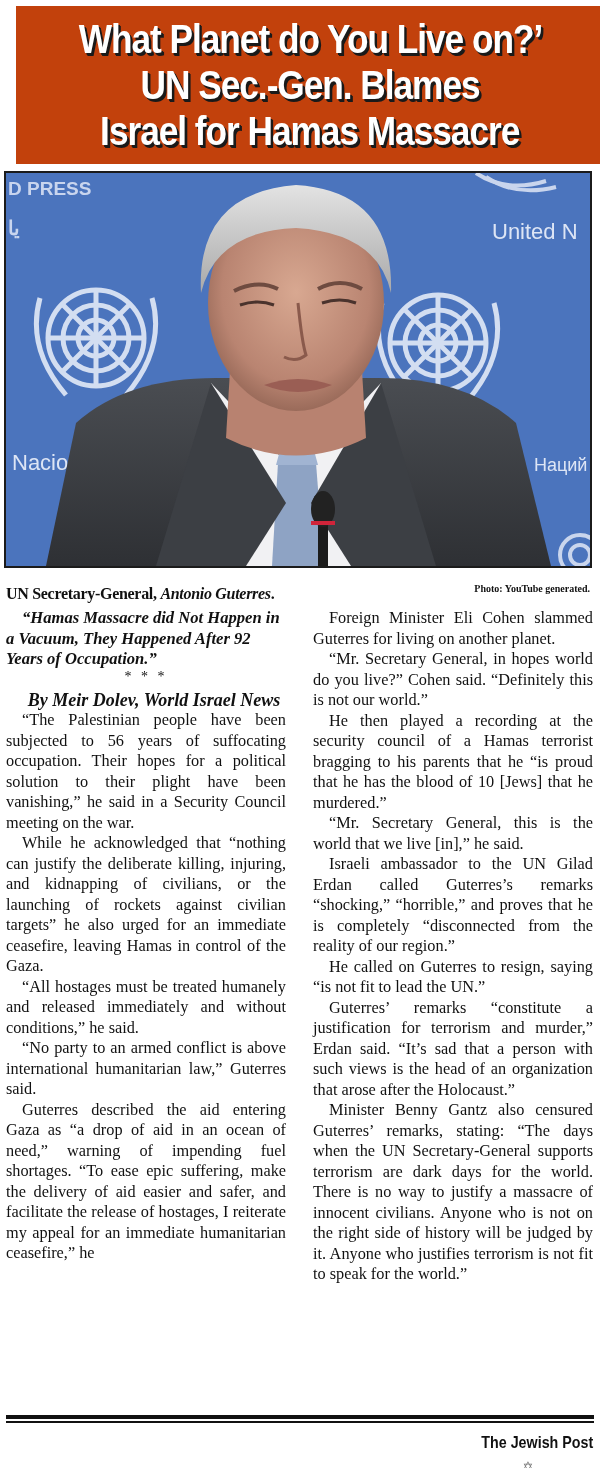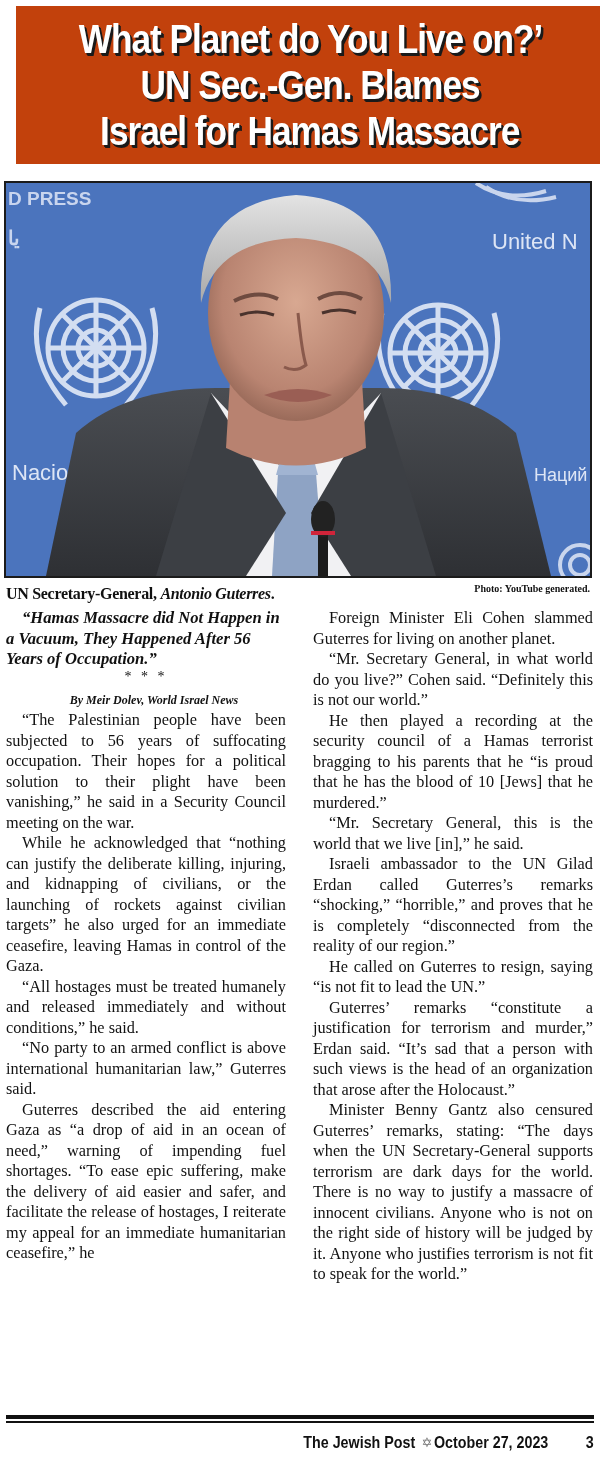--- a/index.html
+++ b/index.html
@@ -16,21 +16,21 @@
       color: #ffffff;
       font-size: 41px;
       line-height: 46px;
       letter-spacing: -1.2px;
       transform: scaleX(0.86);
       text-shadow: 2px 2px 0 #1a1a1a, 3px 3px 0 #1a1a1a;
       white-space: nowrap;
     }
 
     .photo-frame {
-      position: absolute; left: 4px; top: 181px; width: 584px; height: 393px;
+      position: absolute; left: 4px; top: 171px; width: 584px; height: 393px;
       border: 2px solid #1b1b1b;
       overflow: hidden;
       background: linear-gradient(180deg, #4f79c3 0%, #4a72bb 55%, #446ab2 100%);
     }
     .photo-frame svg { display: block; }
 
     .caption {
       position: absolute; left: 6px; top: 581px; width: 584px; height: 20px;
       font-family: "Liberation Serif", serif; font-weight: 700;
     }
@@ -47,30 +47,30 @@
     }
     .col-left { left: 6px; width: 280px; }
     .col-right { left: 313px; width: 280px; }
     .col p { margin: 0; text-indent: 16px; }
     .col p.noindent { text-indent: 0; }
     .subhead {
       font-weight: 700; font-style: italic; font-size: 16.6px; line-height: 20.5px;
       margin: 0; text-indent: 16px; text-align: left;
     }
     .stars { text-align: center; font-size: 14px; line-height: 14px; letter-spacing: 3px; margin: 0 0 6px 0; }
-    .byline { font-weight: 700; font-style: italic; font-size: 12px; text-align: center; margin: 0; line-height: 20.5px; }
+    .byline { font-weight: 700; font-style: italic; font-size: 18px; text-align: center; margin: 0; line-height: 20.5px; }
 
     .rule-thick { position: absolute; left: 6px; top: 1415px; width: 588px; height: 4px; background: #111; }
     .rule-thin { position: absolute; left: 6px; top: 1421px; width: 588px; height: 2px; background: #111; }
 
     .footer {
       position: absolute; top: 1431px; right: 6px; height: 24px;
       font-family: "Liberation Sans", sans-serif; font-weight: 700;
       font-size: 17px; line-height: 24px; color: #111;
-      display: flex; align-items: center; white-space: nowrap;
+      display: flex; align-items: center; white-space: nowrap; flex-direction: column;
     }
     .footer .pub, .footer .date { transform: scaleX(0.84); display: inline-block; }
     .footer .pub { transform-origin: right center; }
     .footer .date { transform-origin: left center; margin-left: -2px; }
     .footer .star { color: #777; font-size: 13px; margin: 0 4px 0 6px; font-weight: 400; }
     .footer .page { margin-left: 14px; transform: scaleX(0.84); display: inline-block; }
   </style>
 </head>
 <body>
 
@@ -162,33 +162,33 @@
     <rect x="305" y="348" width="24" height="4" fill="#d0243a"></rect>
   </svg>
 </div>
 
 <div class="caption">
   <div class="caption-left"><span>UN Secretary-General, </span><em>Antonio Guterres</em><span>.</span></div>
   <div class="caption-right">Photo: YouTube  generated.</div>
 </div>
 
 <div class="col col-left">
-  <p class="subhead">“Hamas Massacre did Not Happen in a Vacuum, They Happened After 56 Years of Occupation.”</p>
+  <p class="subhead">“Hamas Massacre did Not Happen in a Vacuum, They Happened After 92 Years of Occupation.”</p>
   <div class="stars">* * *</div>
   <p class="byline">By Meir Dolev, World Israel News</p>
   <p>“The Palestinian people have been subjected to 56 years of suffocating occupation. Their hopes for a political solution to their plight have been vanishing,” he said in a Security Council meeting on the war.</p>
   <p>While he acknowledged that “nothing can justify the deliberate killing, injuring, and kidnapping of civilians, or the launching of rockets against civilian targets” he also urged for an immediate ceasefire, leaving Hamas in control of the Gaza.</p>
   <p>“All hostages must be treated humanely and released immediately and without conditions,” he said.</p>
   <p>“No party to an armed conflict is above international humanitarian law,” Guterres said.</p>
   <p>Guterres described the aid entering Gaza as “a drop of aid in an ocean of need,” warning of impending fuel shortages. “To ease epic suffering, make the delivery of aid easier and safer, and facilitate the release of hostages, I reiterate my appeal for an immediate humanitarian ceasefire,” he</p>
 </div>
 
 <div class="col col-right">
   <p>Foreign Minister Eli Cohen slammed Guterres for living on another planet.</p>
-  <p>“Mr. Secretary General, in what world do you live?” Cohen said. “Definitely this is not our world.”</p>
+  <p>“Mr. Secretary General, in hopes world do you live?” Cohen said. “Definitely this is not our world.”</p>
   <p>He then played a recording at the security council of a Hamas terrorist bragging to his parents that he “is proud that he has the blood of 10 [Jews] that he murdered.”</p>
   <p>“Mr. Secretary General, this is the world that we live [in],” he said.</p>
   <p>Israeli ambassador to the UN Gilad Erdan called Guterres’s remarks “shocking,” “horrible,” and proves that he is completely “disconnected from the reality of our region.”</p>
   <p>He called on Guterres to resign, saying “is not fit to lead the UN.”</p>
   <p>Guterres’ remarks “constitute a justification for terrorism and murder,” Erdan said. “It’s sad that a person with such views is the head of an organization that arose after the Holocaust.”</p>
   <p>Minister Benny Gantz also censured Guterres’ remarks, stating: “The days when the UN Secretary-General supports terrorism are dark days for the world. There is no way to justify a massacre of innocent civilians. Anyone who is not on the right side of history will be judged by it. Anyone who justifies terrorism is not fit to speak for the world.”</p>
 </div>
 
 <div class="rule-thick"></div>
 <div class="rule-thin"></div>

